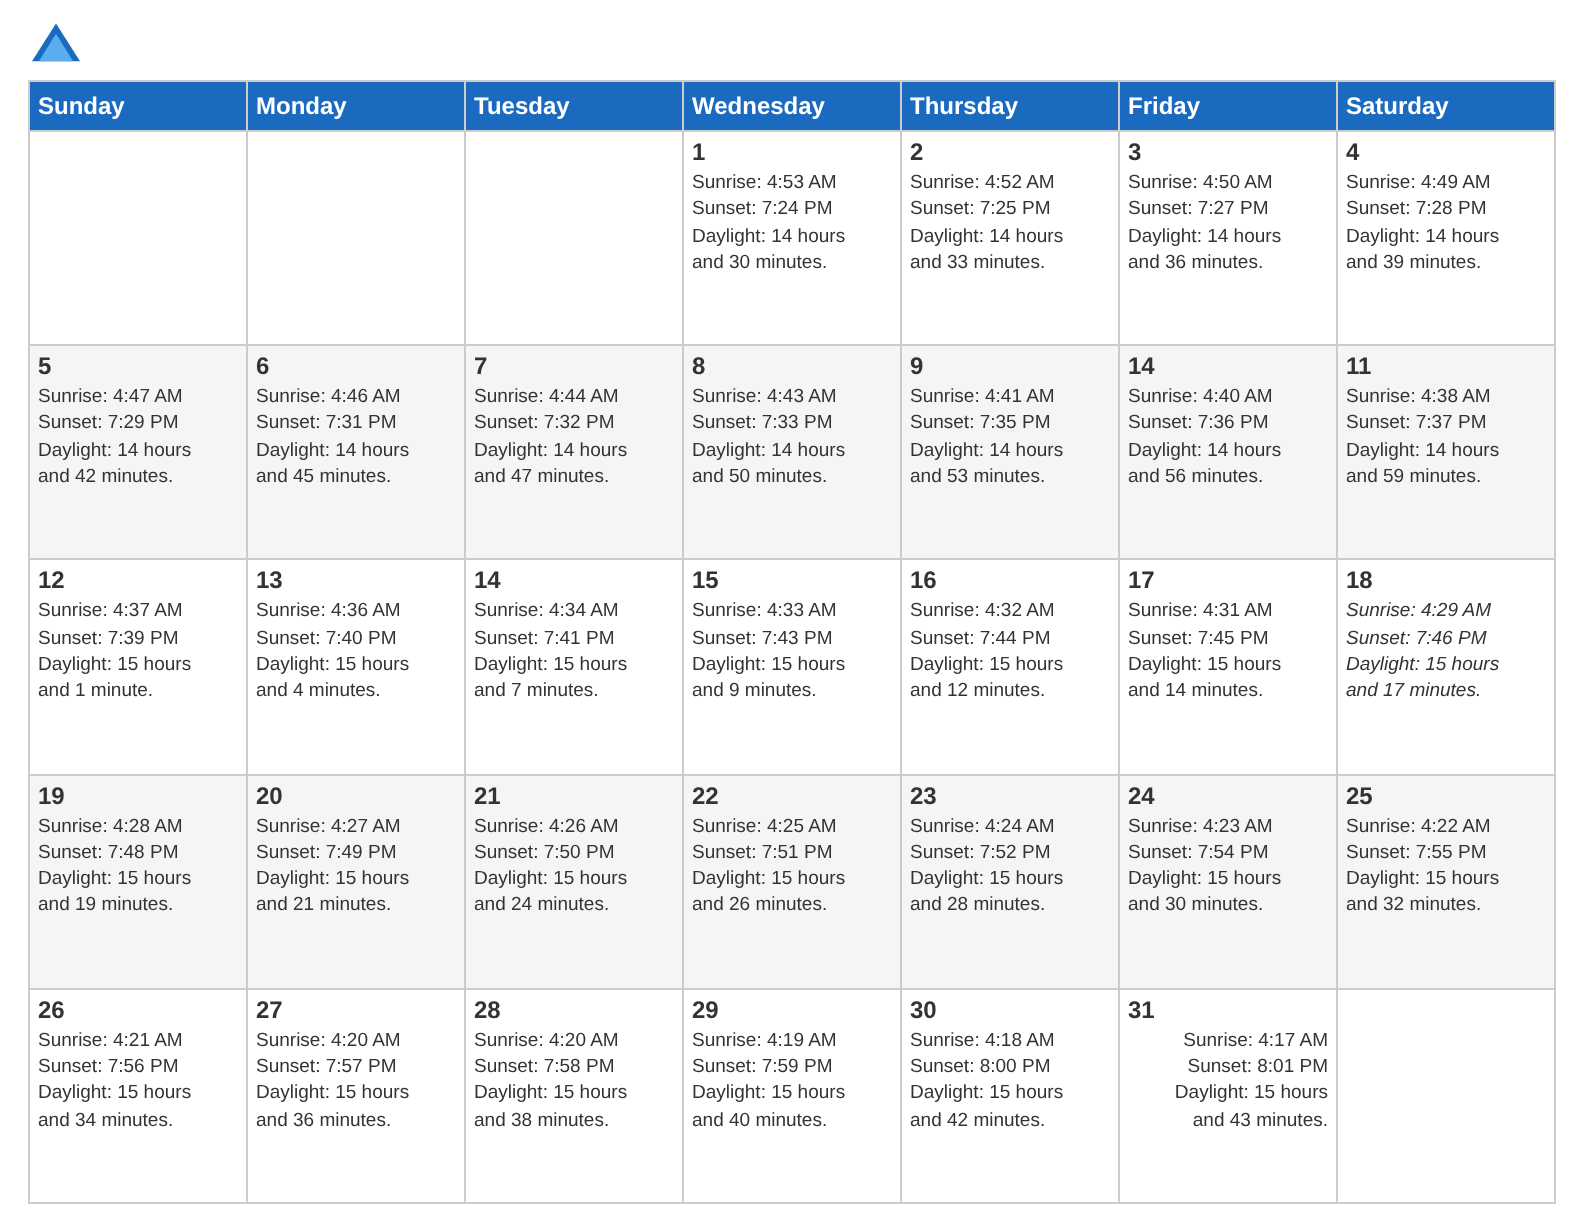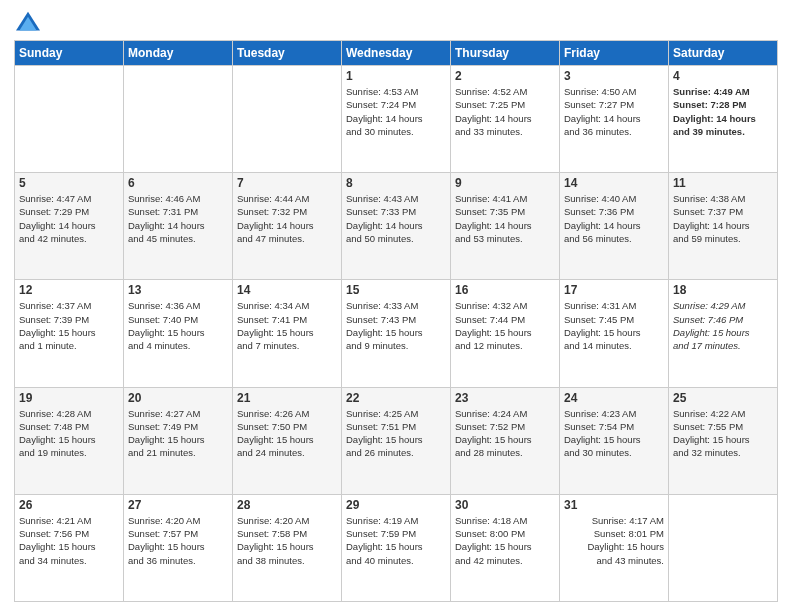--- a/index.html
+++ b/index.html
@@ -160,21 +160,21 @@
           </td>
           <td>
             <span class="day-num">3</span>
             <div class="day-info" style="white-space: pre-line;">Sunrise: 4:50 AM
 Sunset: 7:27 PM
 Daylight: 14 hours
 and 36 minutes.</div>
           </td>
           <td>
             <span class="day-num">4</span>
-            <div class="day-info" style="white-space: pre-line; font-weight: bold;">Sunrise: 4:49 AM
+            <div class="day-info" style="white-space: pre-line;">Sunrise: 4:49 AM
 Sunset: 7:28 PM
 Daylight: 14 hours
 and 39 minutes.</div>
           </td>
         </tr>
         <tr class="row2">
           <td>
             <span class="day-num">5</span>
             <div class="day-info" style="white-space: pre-line;">Sunrise: 4:47 AM
 Sunset: 7:29 PM

